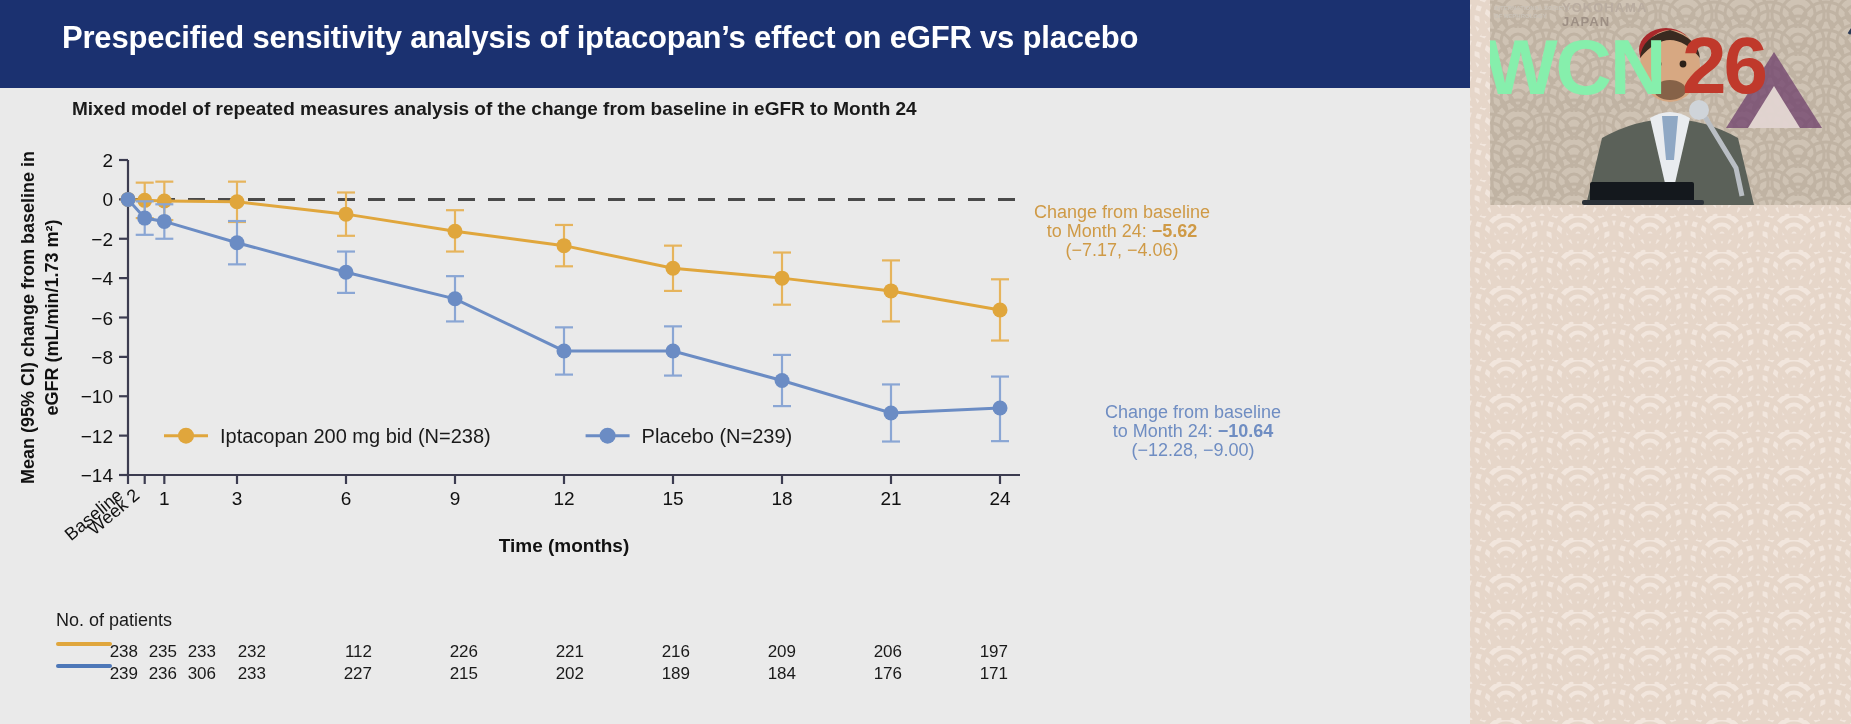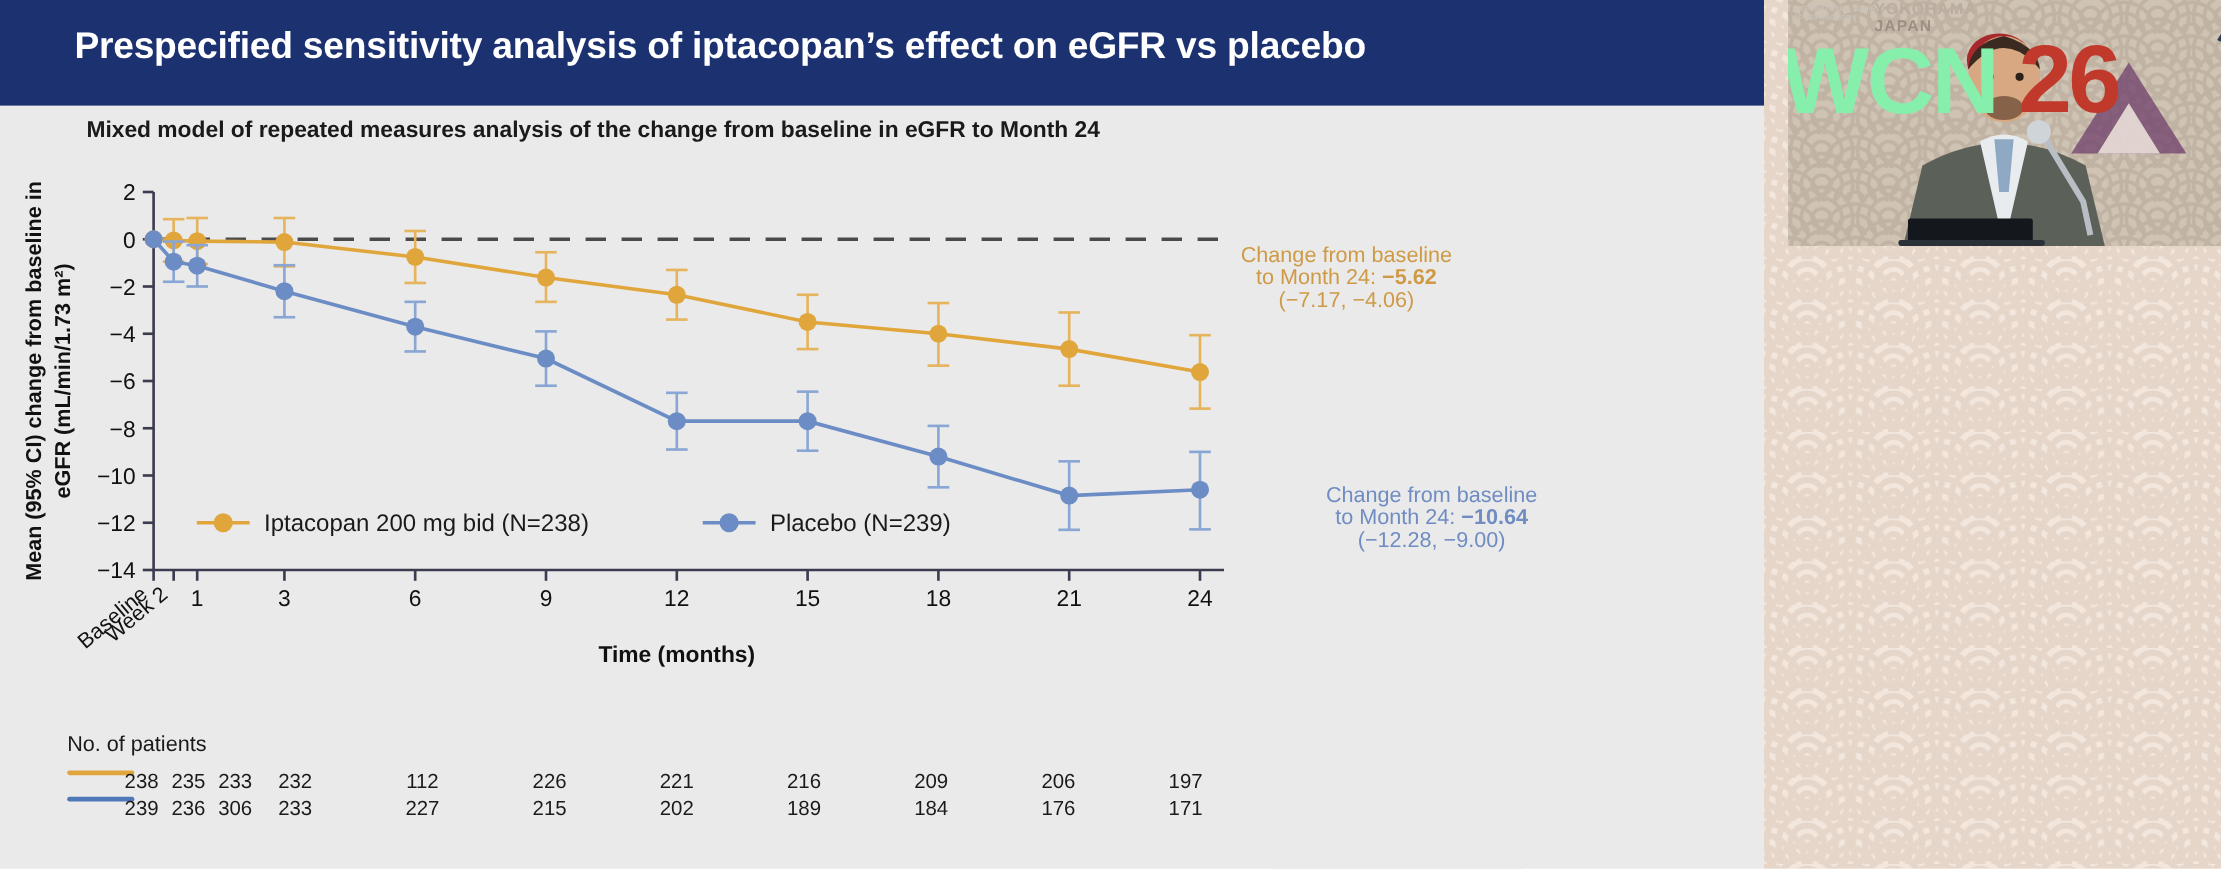--- a/index.html
+++ b/index.html
@@ -50,21 +50,21 @@
 
   
   .risk{position:absolute;left:0;top:600px;width:1470px;height:124px;padding-left:32px;}
   .risk-title{position:absolute;left:56px;top:10px;font-size:18px;color:#1a1a1a;}
   .risk-row{position:absolute;left:0;height:22px;}
   .risk-row.a{top:42px;}
   .risk-row.b{top:64px;}
   .risk-swatch{position:absolute;left:56px;width:56px;height:4px;border-radius:2px;}
   .risk-swatch.a{background:#e0a63c;}
   .risk-swatch.b{background:#4e78b8;}
-  .risk-cell{position:absolute;font-size:17px;color:#1a1a1a;text-align:center;}
+  .risk-cell{position:absolute;font-size:17px;color:#1a1a1a;text-align:right;}
 
   
   .pane{position:absolute;left:1470px;top:0;width:381px;height:724px;background:#f4e9e1;}
   .pane-pattern{position:absolute;left:0;top:0;width:381px;height:724px;opacity:1;}
 
   
   .video{position:absolute;left:1490px;top:0;width:429px;height:205px;overflow:hidden;background:#2b2620;}
   .v-bg{position:absolute;left:0;top:0;width:361px;height:205px;}
   .v-label{position:absolute;font-family:"Liberation Sans",sans-serif;}
   .v-isn{left:4px;top:4px;font-size:6px;color:#c9c2b8;line-height:8px;font-weight:bold;}

